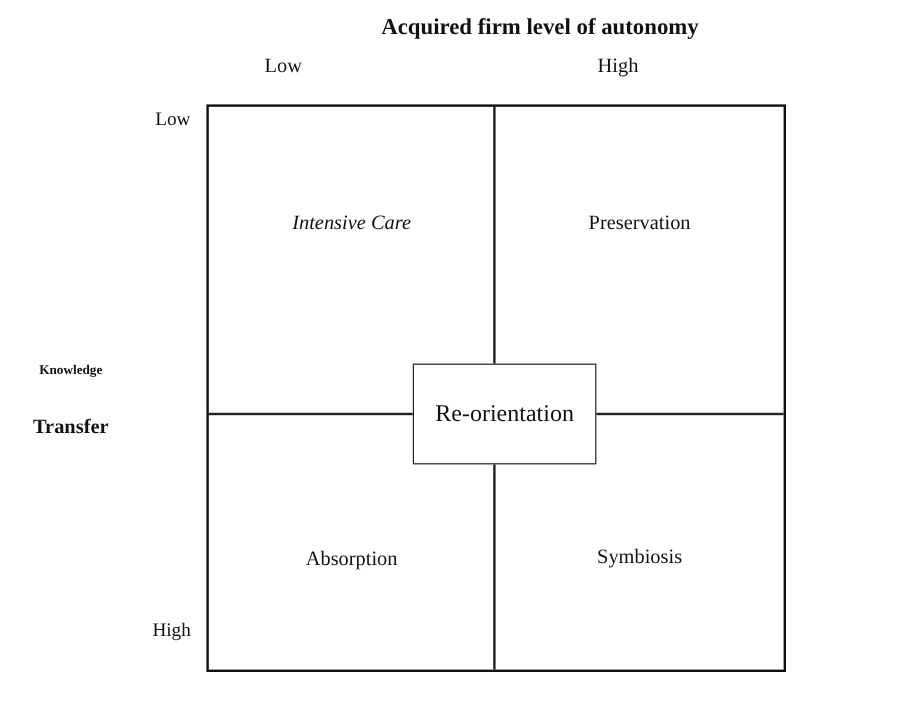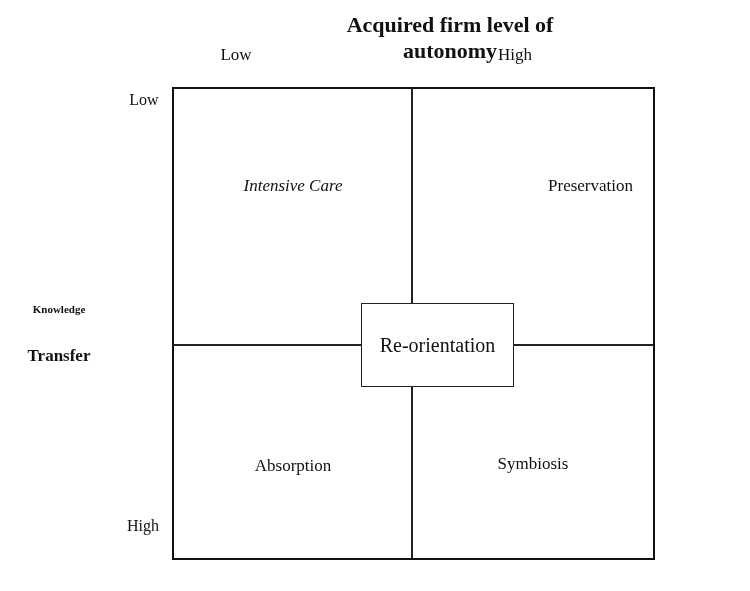--- a/index.html
+++ b/index.html
@@ -1,35 +1,35 @@
 <!DOCTYPE html>
 <html><head>
   <meta charset="utf-8">
   <style>
     html, body { margin: 0; padding: 0; background: #ffffff; }
     body { width: 750px; height: 591px; position: relative; overflow: hidden;
            font-family: "Liberation Serif", "DejaVu Serif", serif; color: #111; }
     .abs { position: absolute; }
-    .title { top: 12px; left: 300px; width: 300px; text-align: center; font-weight: bold; font-size: 22px; }
+    .title { top: 12px; left: 300px; width: 300px; text-align: center; font-weight: bold; font-size: 19px; }
     .xlow { top: 45px; left: 206px; width: 60px; text-align: center; font-size: 17px; }
     .xhigh { top: 45px; left: 485px; width: 60px; text-align: center; font-size: 17px; }
     .ylow { top: 91px; left: 120px; width: 48px; text-align: center; font-size: 16px; }
     .yhigh { top: 517px; left: 118px; width: 50px; text-align: center; font-size: 16px; }
     .ylabel1 { top: 303px; left: 0px; width: 118px; text-align: center; font-weight: bold; font-size: 11px; }
     .ylabel2 { top: 346px; left: 0px; width: 118px; text-align: center; font-weight: bold; font-size: 17px; }
     .frame { left: 172px; top: 87px; width: 479px; height: 469px; border: 2px solid #111; }
     .vline { left: 411px; top: 88px; width: 1.5px; height: 470px; background: #222; }
     .hline { left: 173px; top: 344px; width: 480px; height: 1.5px; background: #222; }
     .quad { font-size: 17px; text-align: center; width: 200px; }
     .q1 { left: 193px; top: 176px; font-style: italic; }
-    .q2 { left: 433px; top: 176px; text-align: right; }
+    .q2 { left: 433px; top: 176px; }
     .q3 { left: 193px; top: 456px; }
     .q4 { left: 433px; top: 454px; font-family: Liberation Serif, serif; }
     .center { left: 344px; top: 303px; width: 151px; height: 82px; border: 1.5px solid #222; background: #fff;
-              display: flex; align-items: center; justify-content: center; font-size: 20px; margin-left: 17px; }
+              display: flex; align-items: center; justify-content: center; font-size: 20px; }
   </style>
 </head>
 <body>
 
 <div class="abs title">Acquired firm level of autonomy</div>
 <div class="abs xlow">Low</div>
 <div class="abs xhigh">High</div>
 <div class="abs ylow">Low</div>
 <div class="abs yhigh">High</div>
 <div class="abs ylabel1">Knowledge</div>

